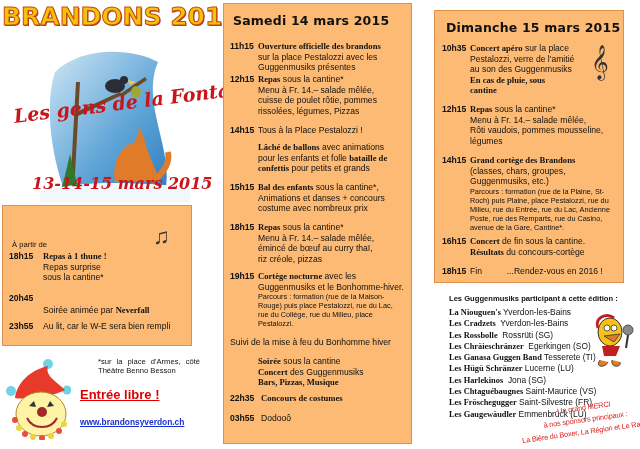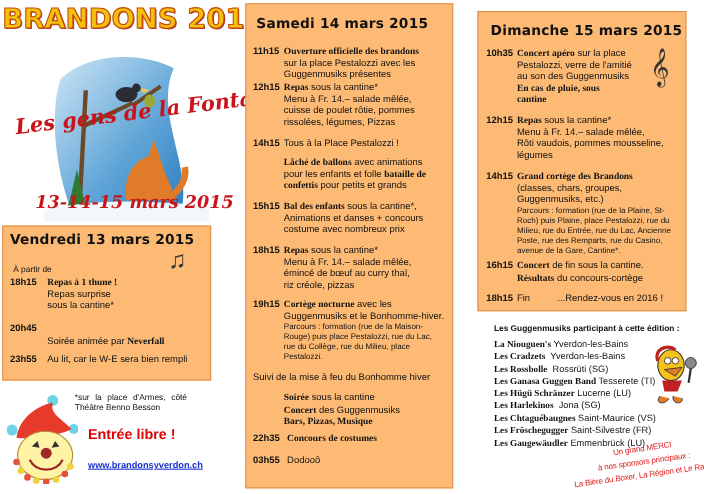--- a/index.html
+++ b/index.html
@@ -21,21 +21,21 @@
 
   
   .brand-title {
     left:2px; top:2px; font-family:"DejaVu Sans", sans-serif; font-weight:bold; font-size:25px;
     color:#f4c20d; -webkit-text-stroke:1px #c64b0a; letter-spacing:0px;
     text-shadow:1px 1px 0 #a33;
   }
   .script-title {
     font-family:"DejaVu Serif", serif; font-style:italic; font-weight:bold; color:#c8141a;
   }
-  .red { color:#e00000; }
+  .red { color:#e00000;text-decoration:underline; }
   .link { color:#1a2fd0; text-decoration:underline; font-weight:bold; font-size:8.4px; }
   .gugg { position:absolute; left:449px; font-size:8.4px; line-height:11.3px; }
   .sponsor {
     position:absolute; color:#e02020; font-family:"Liberation Sans", sans-serif; font-size:7.4px;
     line-height:12px; text-align:center; transform:rotate(-8deg); transform-origin:center;
     letter-spacing:-0.2px;
   }
 </style>
 </head>
 <body>
@@ -62,21 +62,20 @@
   <path d="M95,100 L100,85 L104,98Z" fill="#e07b2a"></path>
   <path d="M112,140 C125,130 130,120 128,110" stroke="#e07b2a" stroke-width="6" fill="none"></path>
   <path d="M20,150 L30,120 L40,150Z M24,138 L30,112 L36,138Z" fill="#2f7a2f"></path>
   <path d="M0,150 C40,138 90,140 150,145 L150,160 L0,160Z" fill="#f2f7fb"></path>
 </svg>
 
 <div class="abs script-title" style="left:14px;top:105px;font-size:19px;transform:rotate(-7deg);transform-origin:left center;white-space:nowrap;">Les gens de la Fontaine</div>
 <div class="abs script-title" style="left:32px;top:174px;font-size:16px;white-space:nowrap;">13-14-15 mars 2015</div>
 
 <div class="box" style="left:2px;top:205px;width:190px;height:141px;">
-  <div class="abs day-title" style="left:6px;top:4px;">Vendredi 13 mars 2015</div>
   <div class="abs" style="left:150px;top:18px;font-size:22px;color:#333;">♫</div>
   <div class="abs" style="left:9px;top:34px;font-size:7.6px;">À partir de</div>
 
   <div class="row" style="left:6px;top:45px;width:180px;">
     <span class="t">18h15</span>
     <div class="d" style="left:34px;">
       <b>Repas à 1 thune !</b><br>
       <span>Repas surprise</span><br>
       <span>sous la cantine*</span>
     </div>
@@ -103,21 +102,21 @@
   <circle cx="14" cy="70" r="3" fill="#f2d23a"></circle>
     <circle cx="20" cy="76" r="3" fill="#e8503a"></circle>
   <circle cx="28" cy="79" r="3" fill="#f2d23a"></circle>
     <circle cx="37" cy="80" r="3" fill="#e8503a"></circle>
   <circle cx="46" cy="78" r="3" fill="#f2d23a"></circle>
     <circle cx="54" cy="73" r="3" fill="#e8503a"></circle>
   <circle cx="59" cy="66" r="3" fill="#f2d23a"></circle>
     <circle cx="10" cy="62" r="3" fill="#e8503a"></circle>
 </svg>
 
-<div class="abs" style="left:68px;top:357px;width:102px;font-size:7.6px;line-height:9px;text-align:justify;">*sur la place d'Armes, côté Théâtre Benno Besson</div>
+<div class="abs" style="left:98px;top:357px;width:102px;font-size:7.6px;line-height:9px;text-align:justify;">*sur la place d'Armes, côté Théâtre Benno Besson</div>
 <div class="abs red" style="left:80px;top:387px;font-size:13px;font-weight:bold;">Entrée libre !</div>
 <a class="abs link" style="left:80px;top:417px;" href="#">www.brandonsyverdon.ch</a>
 
 <div class="box" style="left:223px;top:3px;width:189px;height:441px;">
   <div class="abs day-title" style="left:9px;top:9px;">Samedi 14 mars 2015</div>
 
   <div class="row" style="left:6px;top:37px;width:180px;">
     <span class="t">11h15</span>
     <div class="d" style="left:28px;white-space:nowrap;">
       <b>Ouverture officielle des brandons</b><br>
@@ -256,20 +255,21 @@
       <span>...Rendez-vous en 2016 !</span>
     </div>
   </div>
 </div>
 
 <div class="abs" style="left:449px;top:294px;font-size:7.6px;font-weight:bold;white-space:nowrap;">Les Guggenmusiks participant à cette édition :</div>
 <div class="gugg" style="top:307px;">
   <div><b>La Niouguen's</b> <span>Yverdon-les-Bains</span></div>
   <div><b>Les Cradzets</b>&nbsp; <span>Yverdon-les-Bains</span></div>
   <div><b>Les Rossbolle</b>&nbsp; <span>Rossrüti (SG)</span></div>
+  <div><b>Les Chräieschränzer</b>&nbsp; <span>Egerkingen (SO)</span></div>
   <div><b>Les Ganasa Guggen Band</b> <span>Tesserete (TI)</span></div>
   <div><b>Les Hügü Schränzer</b> <span>Lucerne (LU)</span></div>
   <div><b>Les Harlekinos</b>&nbsp; <span>Jona (SG)</span></div>
   <div><b>Les Chtaguébaugnes</b> <span>Saint-Maurice (VS)</span></div>
   <div><b>Les Fröschegugger</b> <span>Saint-Silvestre (FR)</span></div>
   <div><b>Les Gaugewäudler</b> <span>Emmenbrück (LU)</span></div>
 </div>
 
 <svg class="abs" style="left:590px;top:310px;" width="48" height="60">
   <ellipse cx="20" cy="22" rx="12" ry="14" fill="#f6c21a" stroke="#333" stroke-width="1"></ellipse>

